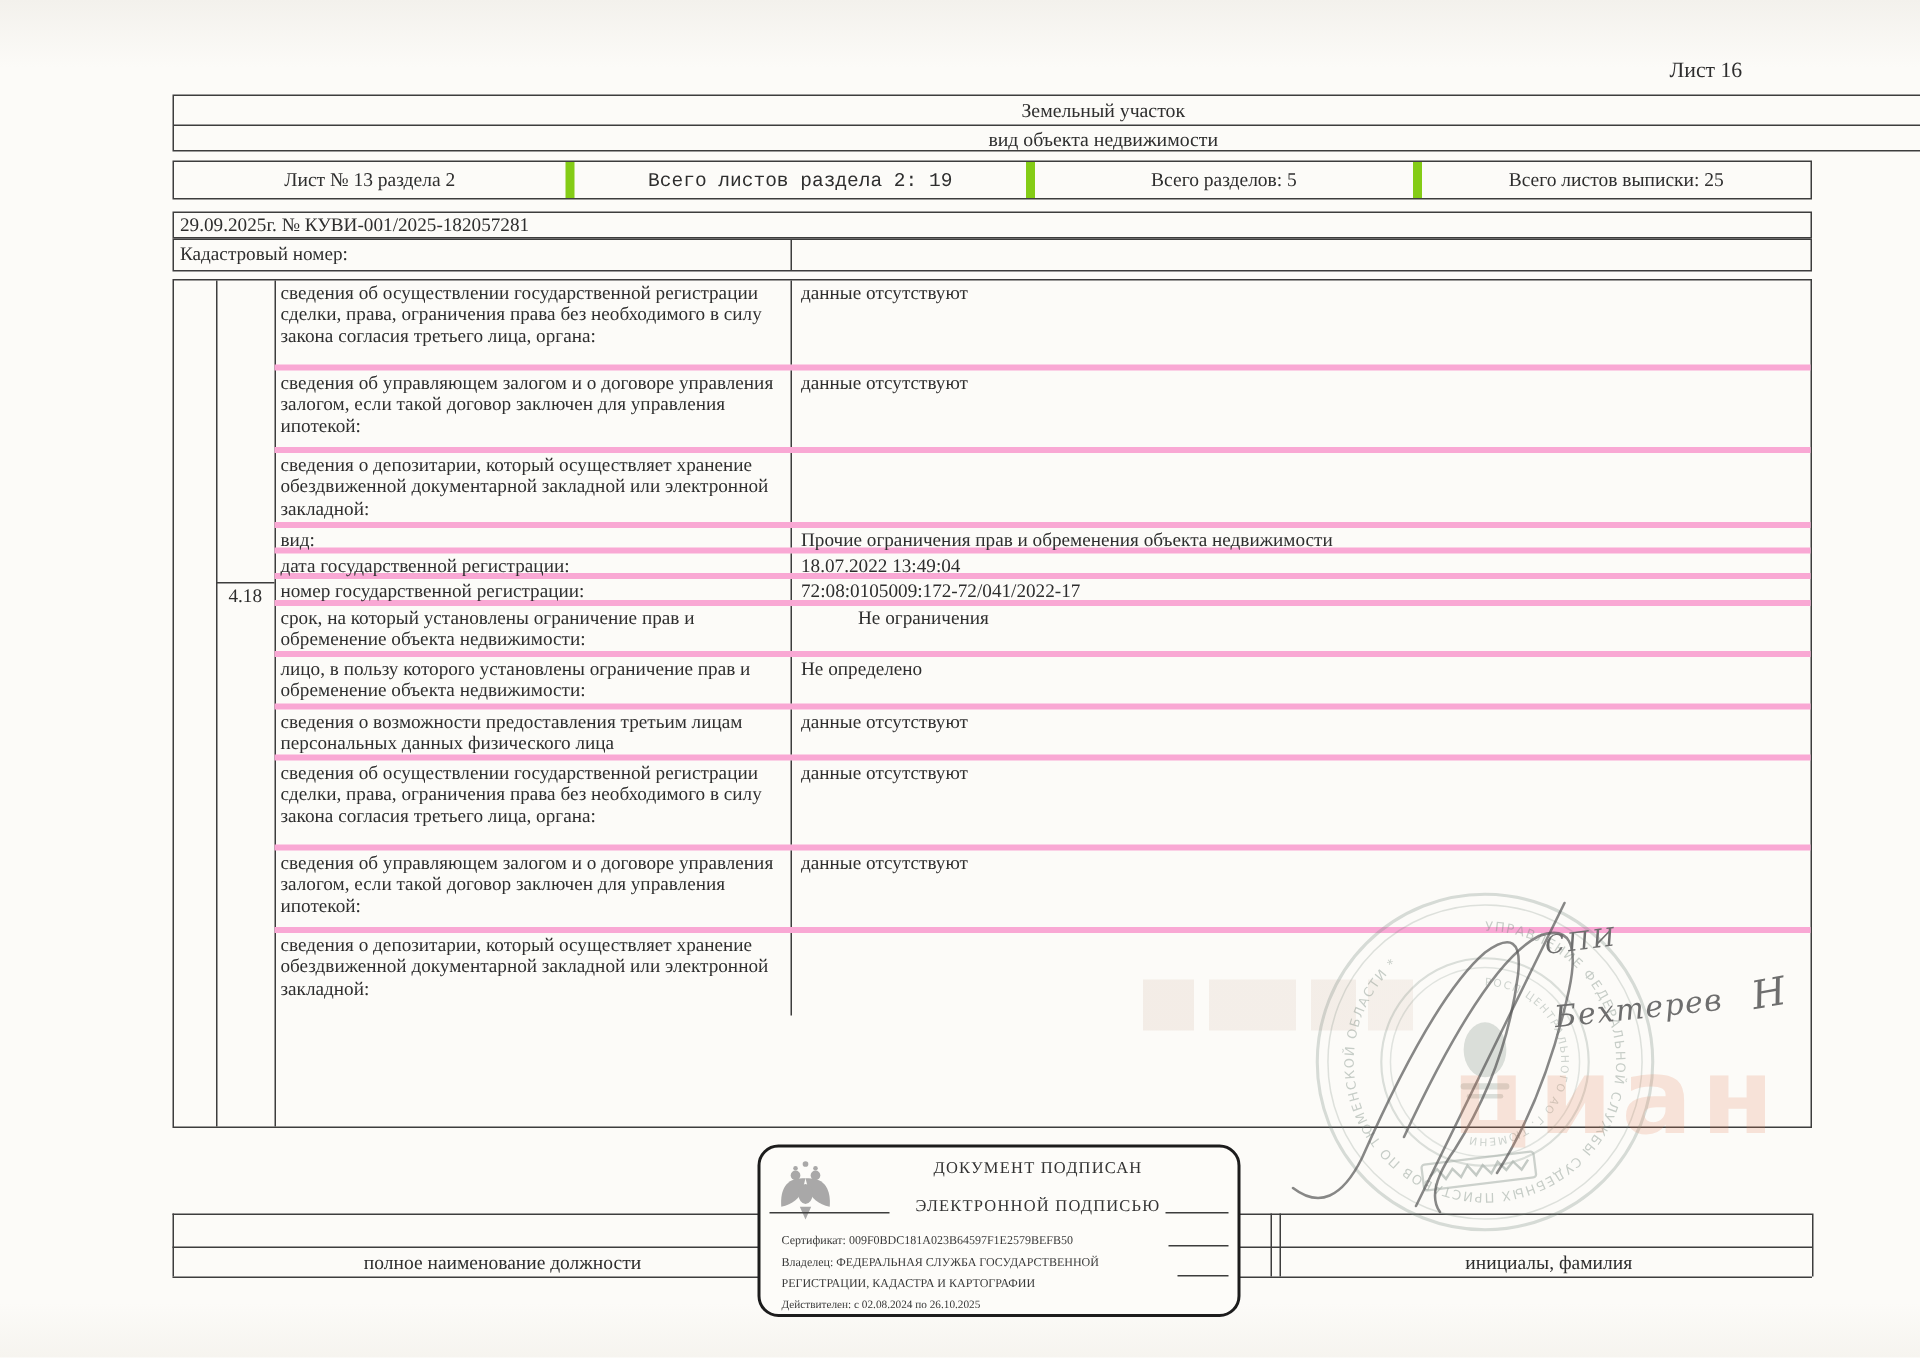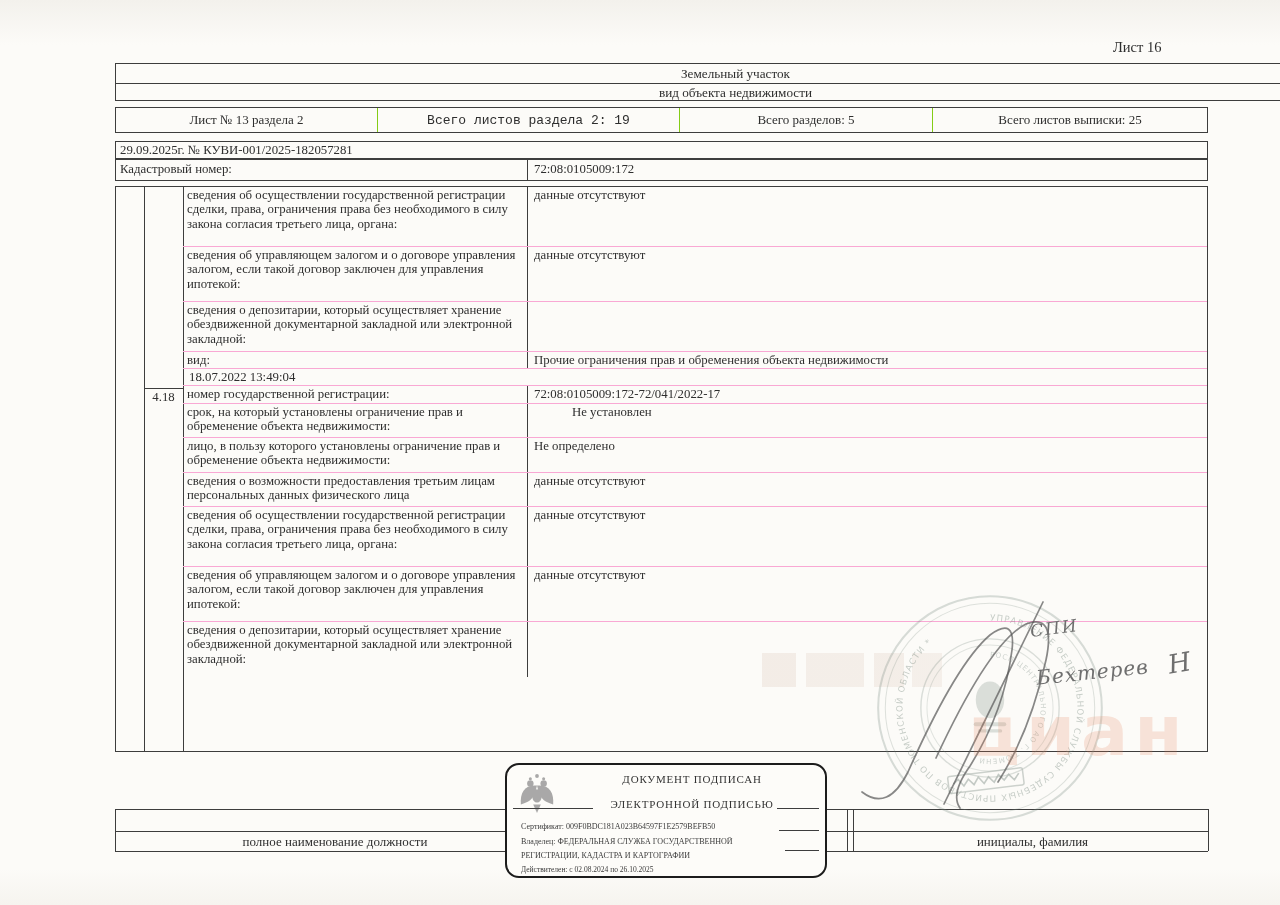--- a/index.html
+++ b/index.html
@@ -11,26 +11,26 @@
   }
   .abs{position:absolute;}
   .doc-text{font-size:13px;line-height:14.4px;}
   
   .tbl{position:absolute;border:1.5px solid #3d3d3d;background:transparent;box-sizing:border-box;}
   .center{text-align:center;}
   .hline{position:absolute;height:1px;background:#3d3d3d;}
   .vline{position:absolute;width:1px;background:#3d3d3d;}
   
   .hdr-cells{display:flex;height:100%;}
-  .hdr-cells > div{border-right:1px solid #84cc16;display:flex;align-items:center;justify-content:center;font-size:13px;}
+  .hdr-cells > div{border-right:6px solid #84cc16;display:flex;align-items:center;justify-content:center;font-size:13px;}
   .hdr-cells > div:last-child{border-right:none;}
   
   #main-table{position:absolute;left:115px;top:186px;width:1093px;height:566px;border:1.5px solid #3d3d3d;box-sizing:border-box;}
   #rows{position:absolute;left:67px;top:0;right:0;bottom:0;}
-  .trow{display:flex;border-bottom:1px solid #f9a8d4;box-sizing:border-box;}
+  .trow{display:flex;border-bottom:4px solid #f9a8d4;box-sizing:border-box;}
   .trow:last-child{border-bottom:none;}
   .tlabel{width:345px;box-sizing:border-box;border-right:1px solid #3d3d3d;padding:1px 4px 0 4px;font-size:12.8px;line-height:14.3px;}
   .tvalue{flex:1;padding:1px 5px 0 6px;font-size:12.8px;line-height:14.3px;}
   
   #seal-svg{position:absolute;left:868px;top:586px;width:244px;height:244px;opacity:.5;filter:blur(.3px);z-index:3;}
   #sig-svg{position:absolute;left:840px;top:580px;width:400px;height:240px;z-index:4;}
   .handwriting{position:absolute;z-index:4;color:#6e6e6e;font-style:italic;font-family:"DejaVu Serif",serif;}
   #watermark{position:absolute;left:968px;top:690px;z-index:6;font-family:"DejaVu Sans",sans-serif;
     font-weight:bold;font-size:70px;letter-spacing:6px;color:rgba(231,128,92,.20);}
   #watermark-fragment{position:absolute;left:762px;top:645px;width:185px;height:52px;z-index:1;
@@ -71,21 +71,20 @@
   </div>
 </div>
 
 <div class="tbl" style="left:115px;top:141px;width:1093px;height:18px;">
   <div style="padding:1px 0 0 4px;font-size:12.8px;">29.09.2025г. № КУВИ-001/2025-182057281</div>
 </div>
 
 <div class="tbl" style="left:115px;top:159px;width:1093px;height:22px;">
   <div style="display:flex;height:100%;">
     <div style="width:412px;border-right:1px solid #3d3d3d;box-sizing:border-box;padding:2px 0 0 4px;font-size:12.8px;">Кадастровый номер:</div>
-    <div style="flex:1;padding:2px 0 0 6px;font-size:12.8px;">72:08:0105009:172</div>
   </div>
 </div>
 
 <div id="main-table">
   <div class="vline" style="left:28px;top:0;bottom:0;"></div>
   <div class="vline" style="left:67px;top:0;bottom:0;"></div>
   <div class="hline" style="left:28px;top:201px;width:39px;"></div>
   <div class="abs center" style="left:28px;top:203px;width:39px;font-size:12.8px;">4.18</div>
 
   <div id="rows">
@@ -99,29 +98,30 @@
     </div>
     <div class="trow" style="height:50px;">
       <div class="tlabel">сведения о депозитарии, который осуществляет хранение обездвиженной документарной закладной или электронной закладной:</div>
       <div class="tvalue"></div>
     </div>
     <div class="trow" style="height:17px;">
       <div class="tlabel">вид:</div>
       <div class="tvalue">Прочие ограничения прав и обременения объекта недвижимости</div>
     </div>
     <div class="trow" style="height:17px;">
+      <div class="tlabel">дата государственной регистрации:</div>
       <div class="tvalue">18.07.2022 13:49:04</div>
     </div>
     <div class="trow" style="height:18px;">
       <div class="tlabel">номер государственной регистрации:</div>
       <div class="tvalue">72:08:0105009:172-72/041/2022-17</div>
     </div>
     <div class="trow" style="height:34px;gap:38px;">
       <div class="tlabel">срок, на который установлены ограничение прав и обременение объекта недвижимости:</div>
-      <div class="tvalue">Не установлен</div>
+      <div class="tvalue">Не ограничения</div>
     </div>
     <div class="trow" style="height:35px;">
       <div class="tlabel">лицо, в пользу которого установлены ограничение прав и обременение объекта недвижимости:</div>
       <div class="tvalue">Не определено</div>
     </div>
     <div class="trow" style="height:34px;">
       <div class="tlabel">сведения о возможности предоставления третьим лицам персональных данных физического лица</div>
       <div class="tvalue">данные отсутствуют</div>
     </div>
     <div class="trow" style="height:60px;">

